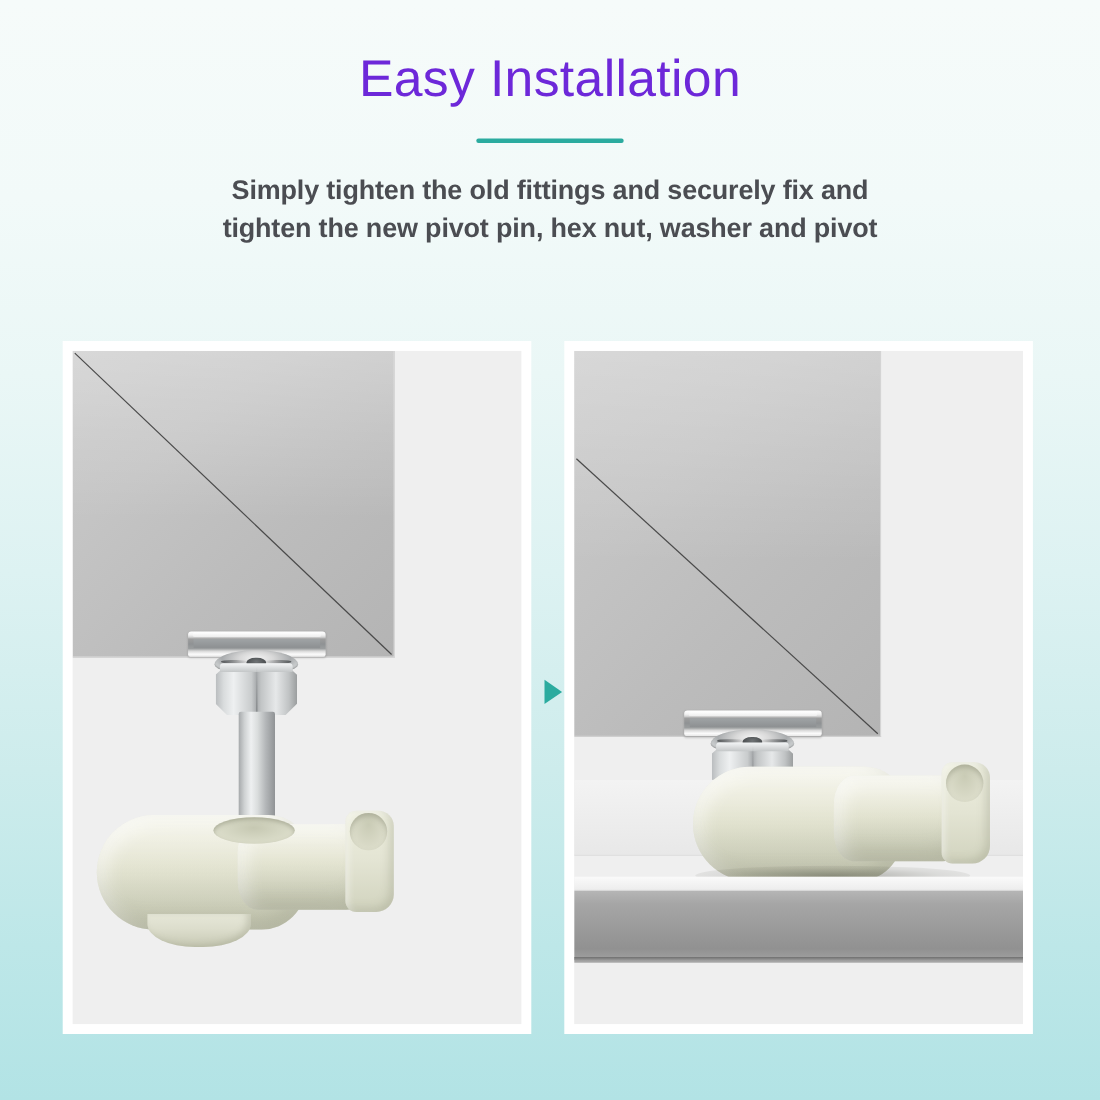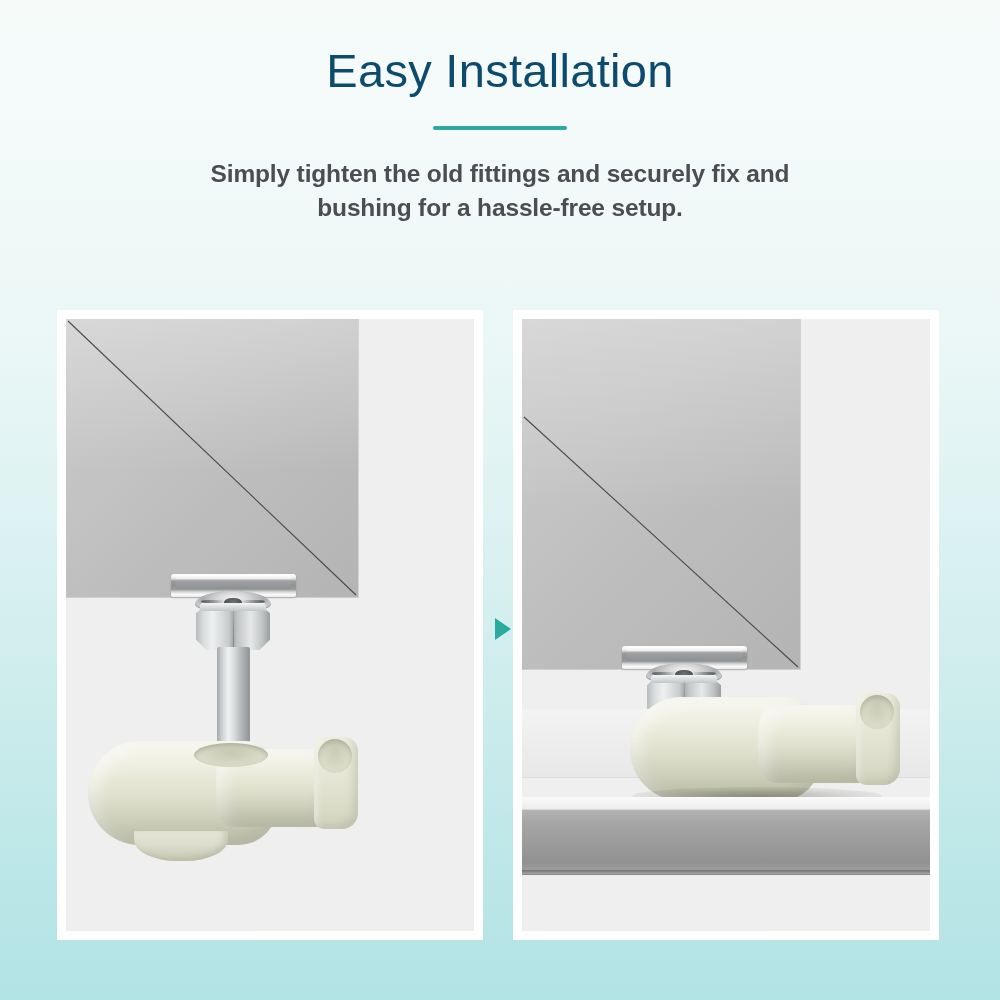--- a/index.html
+++ b/index.html
@@ -9,21 +9,21 @@
     background:linear-gradient(180deg,#f6fbfa 0%,#f2faf9 18%,#eaf7f6 34%,#ddf2f2 52%,#cdecec 70%,#bde7e8 86%,#b2e3e5 100%);
     position:relative;
   }
 
   
   .header{position:absolute;left:0;top:0;width:1000px;text-align:center;}
   .title{
     margin:0;padding:0;
     position:absolute;left:0;top:42px;width:1000px;
     font-size:47px;line-height:58px;font-weight:300;
-    letter-spacing:.3px;color:#0c4a6e;
+    letter-spacing:.3px;color:#6d28d9;
   }
   .rule{
     position:absolute;left:433px;top:126px;width:134px;height:4px;
     background:#2bab9f;border-radius:3px;
   }
   .subtitle{
     position:absolute;left:100px;top:157px;width:800px;
     font-size:24.5px;line-height:33.5px;font-weight:700;
     color:#4b4d52;letter-spacing:-.15px;
   }
@@ -197,21 +197,21 @@
   }
 </style>
 </head>
 <body>
 
 <div class="header">
   <h1 class="title">Easy Installation</h1>
   <div class="rule"></div>
   <div class="subtitle">
     <span class="ln">Simply tighten the old fittings and securely fix and</span>
-    <span class="ln">bushing for a hassle-free setup.</span>
+    <span class="ln">tighten the new pivot pin, hex nut, washer and pivot</span>
   </div>
 </div>
 
 <div class="panel left">
   <div class="panel-inner">
 
     <div class="glass glass-l"></div>
     <svg class="diag" width="292" height="278" style="left:0;top:0;">
       <line x1="2" y1="2" x2="290" y2="276" stroke="#4a4a4a" stroke-width="1.1"></line>
     </svg>

